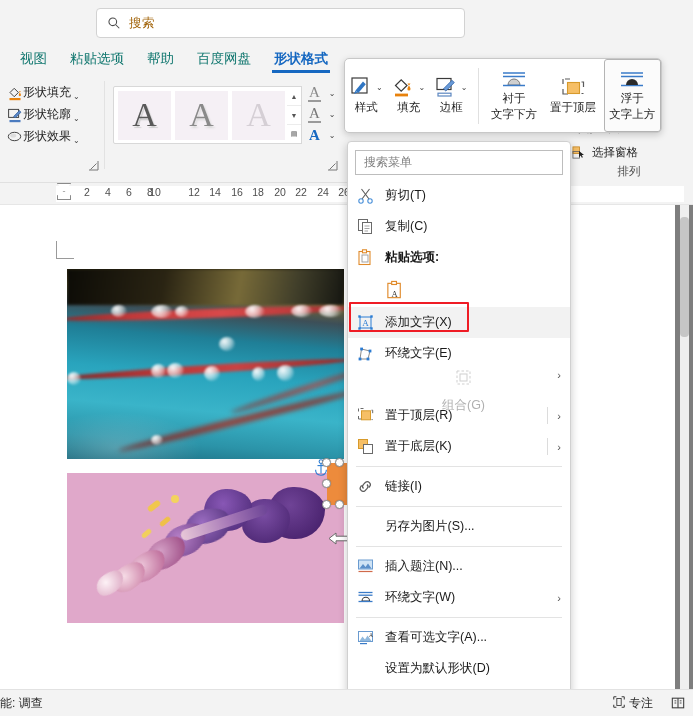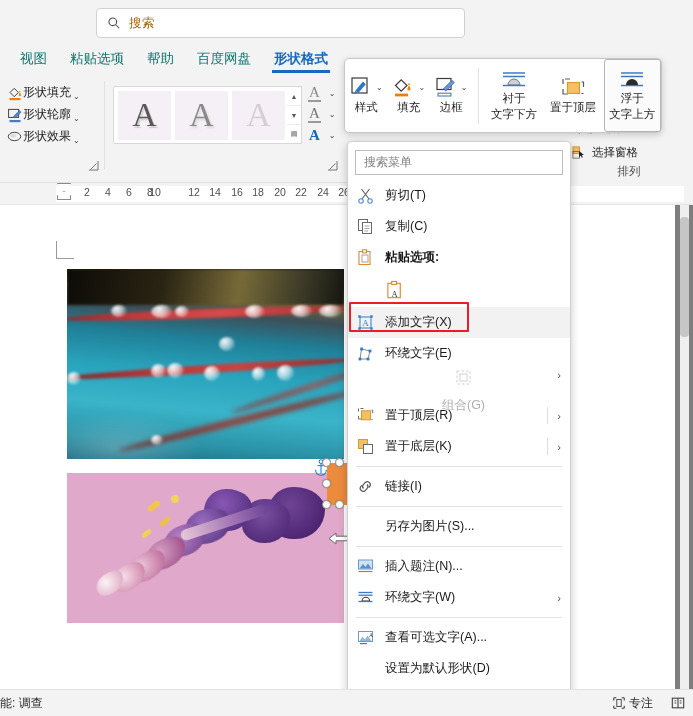--- a/index.html
+++ b/index.html
@@ -302,21 +302,21 @@
   .paste-ic-row { height: 34px; display: flex; align-items: center; padding-left: 37px; }
 
   
   .statusbar {
     position: absolute; left: 0; top: 689px; width: 693px; height: 27px;
     background: #f3f3f3; border-top: 1px solid #e2e2e2;
     display: flex; align-items: center;
   }
   .sb-left { position: absolute; left: 0px; font-size: 12px; color: #2b2b2b; white-space: nowrap; }
   .sb-right { position: absolute; right: 8px; display: flex; align-items: center; gap: 18px; }
-  .sb-right .sbi { display: flex; align-items: center; gap: 3px; font-size: 12px; color: #2b2b2b; }
+  .sb-right .sbi { display: flex; align-items: flex-start; gap: 3px; font-size: 12px; color: #2b2b2b; }
 
   svg { display: block; }
 </style>
 </head>
 <body>
 
 <div id="app">
 
   <div class="searchrow">
     <div class="searchbox">

